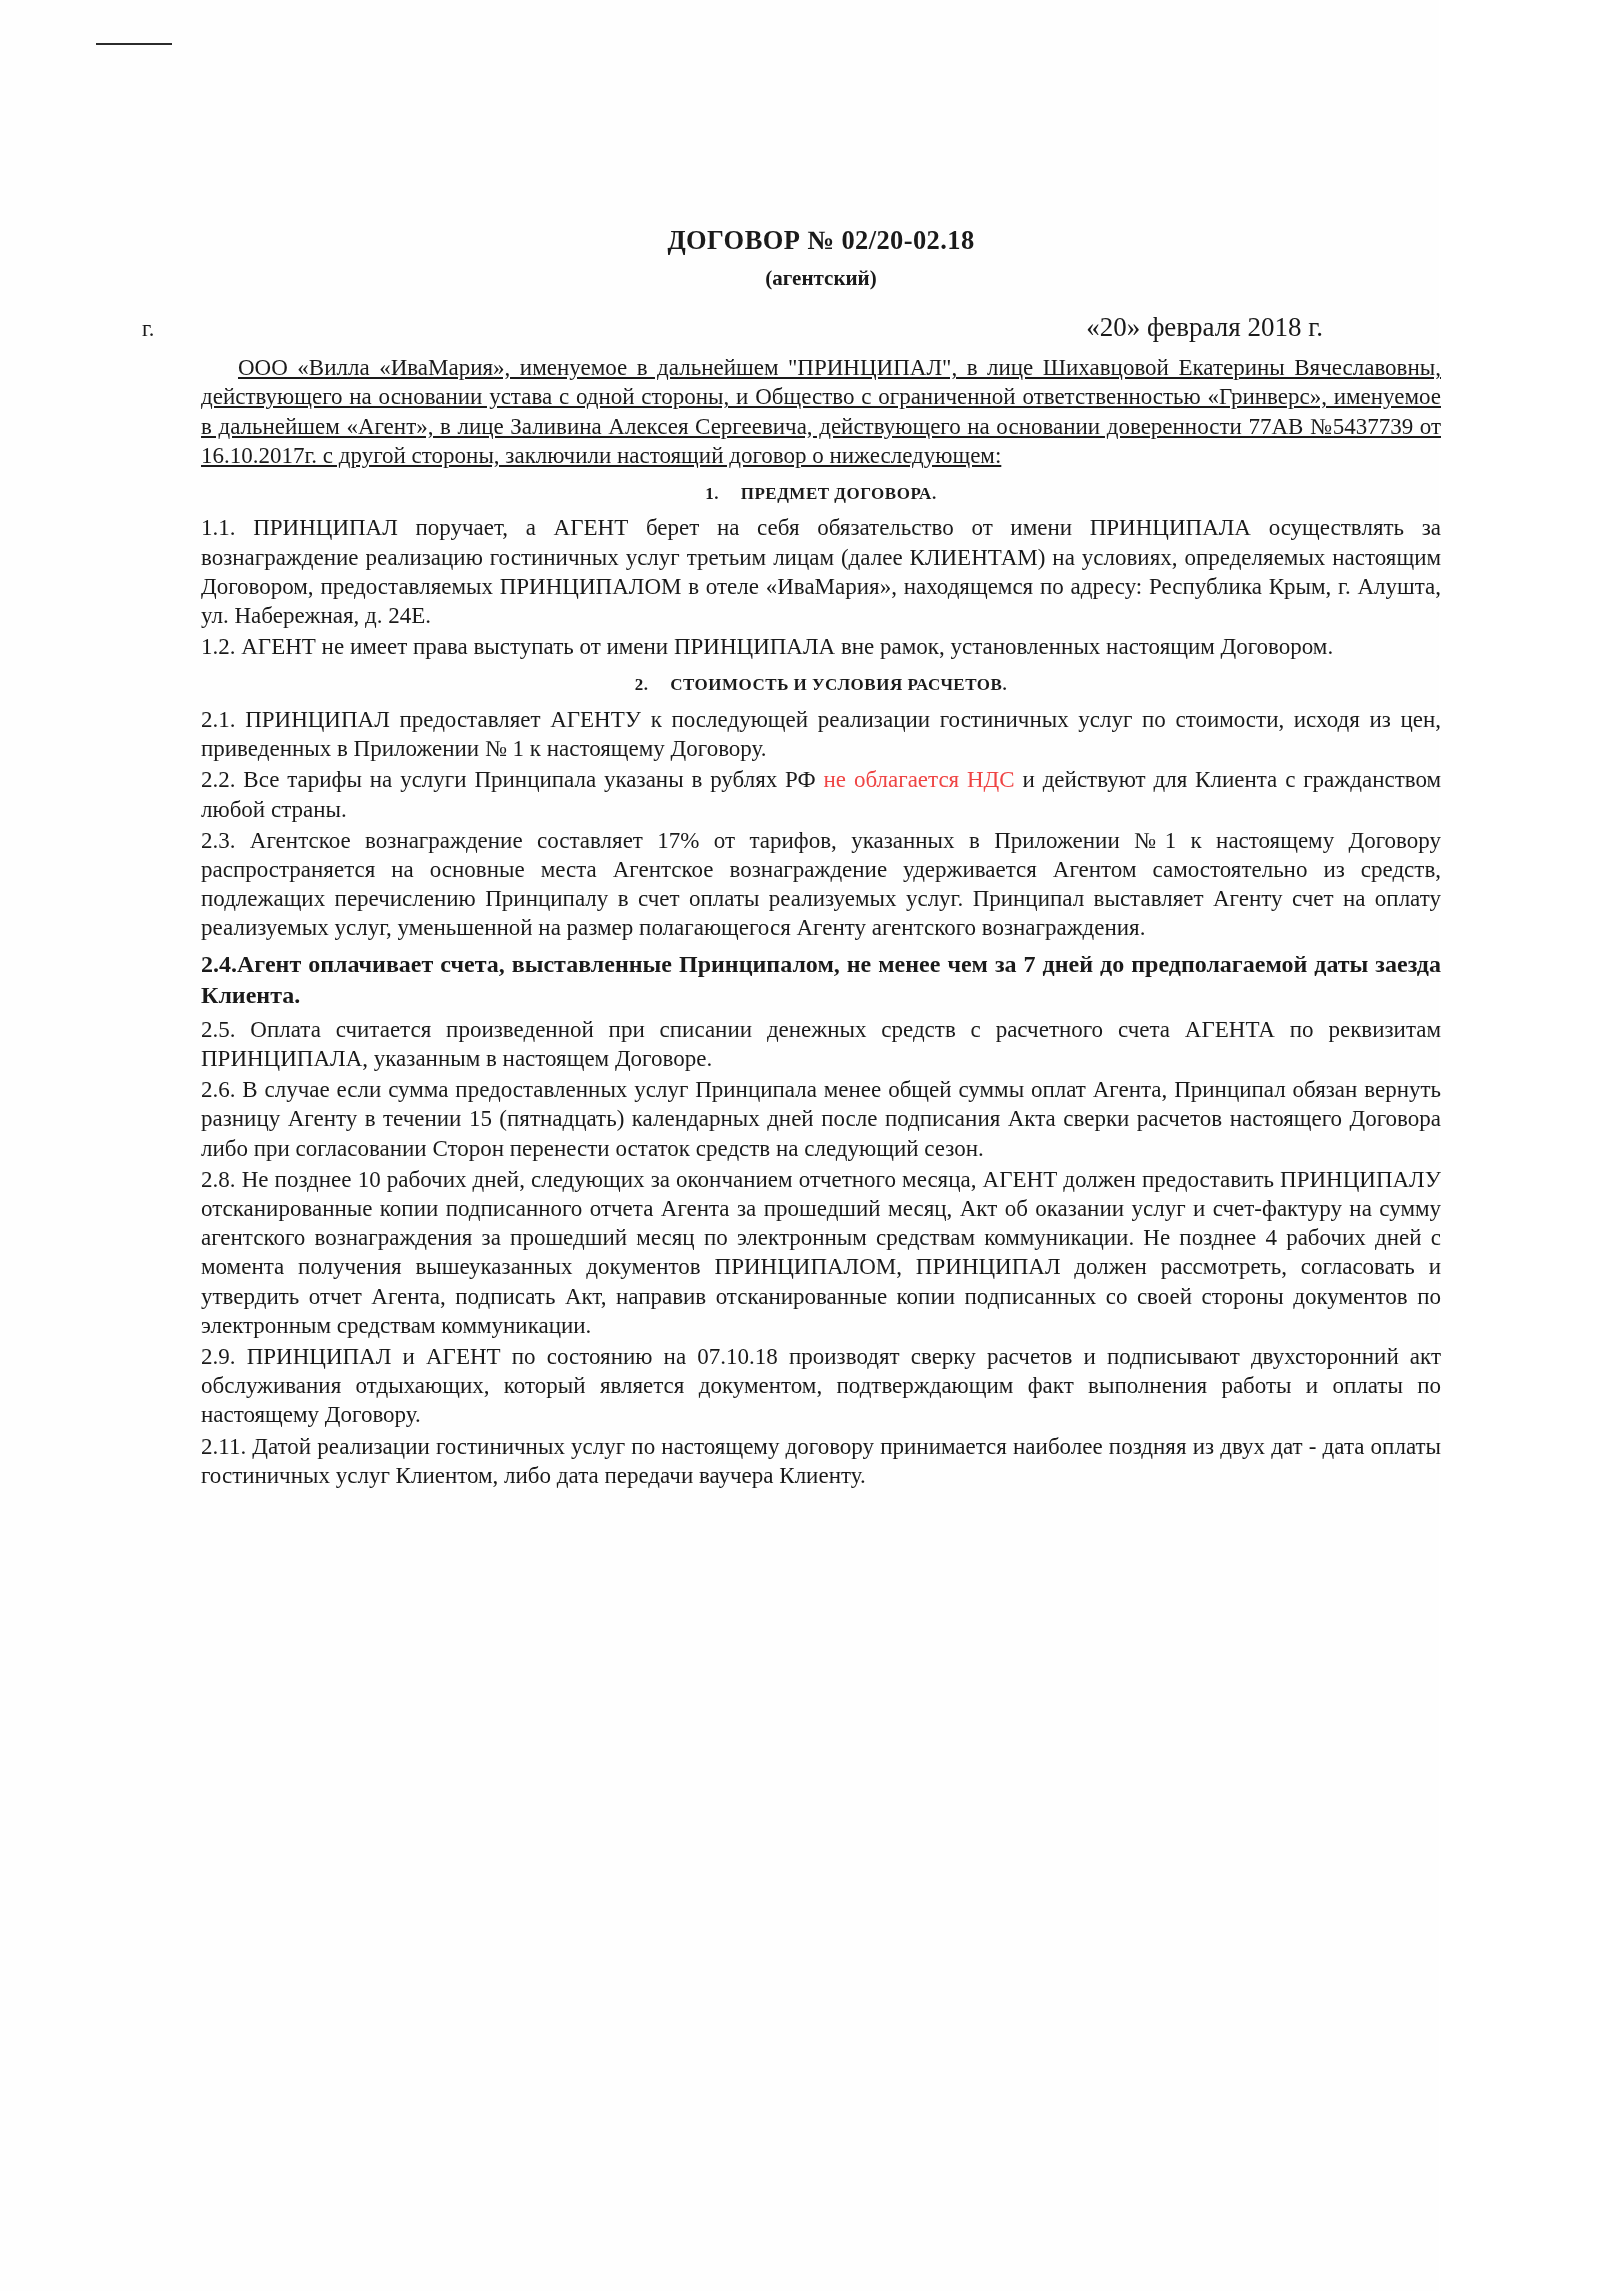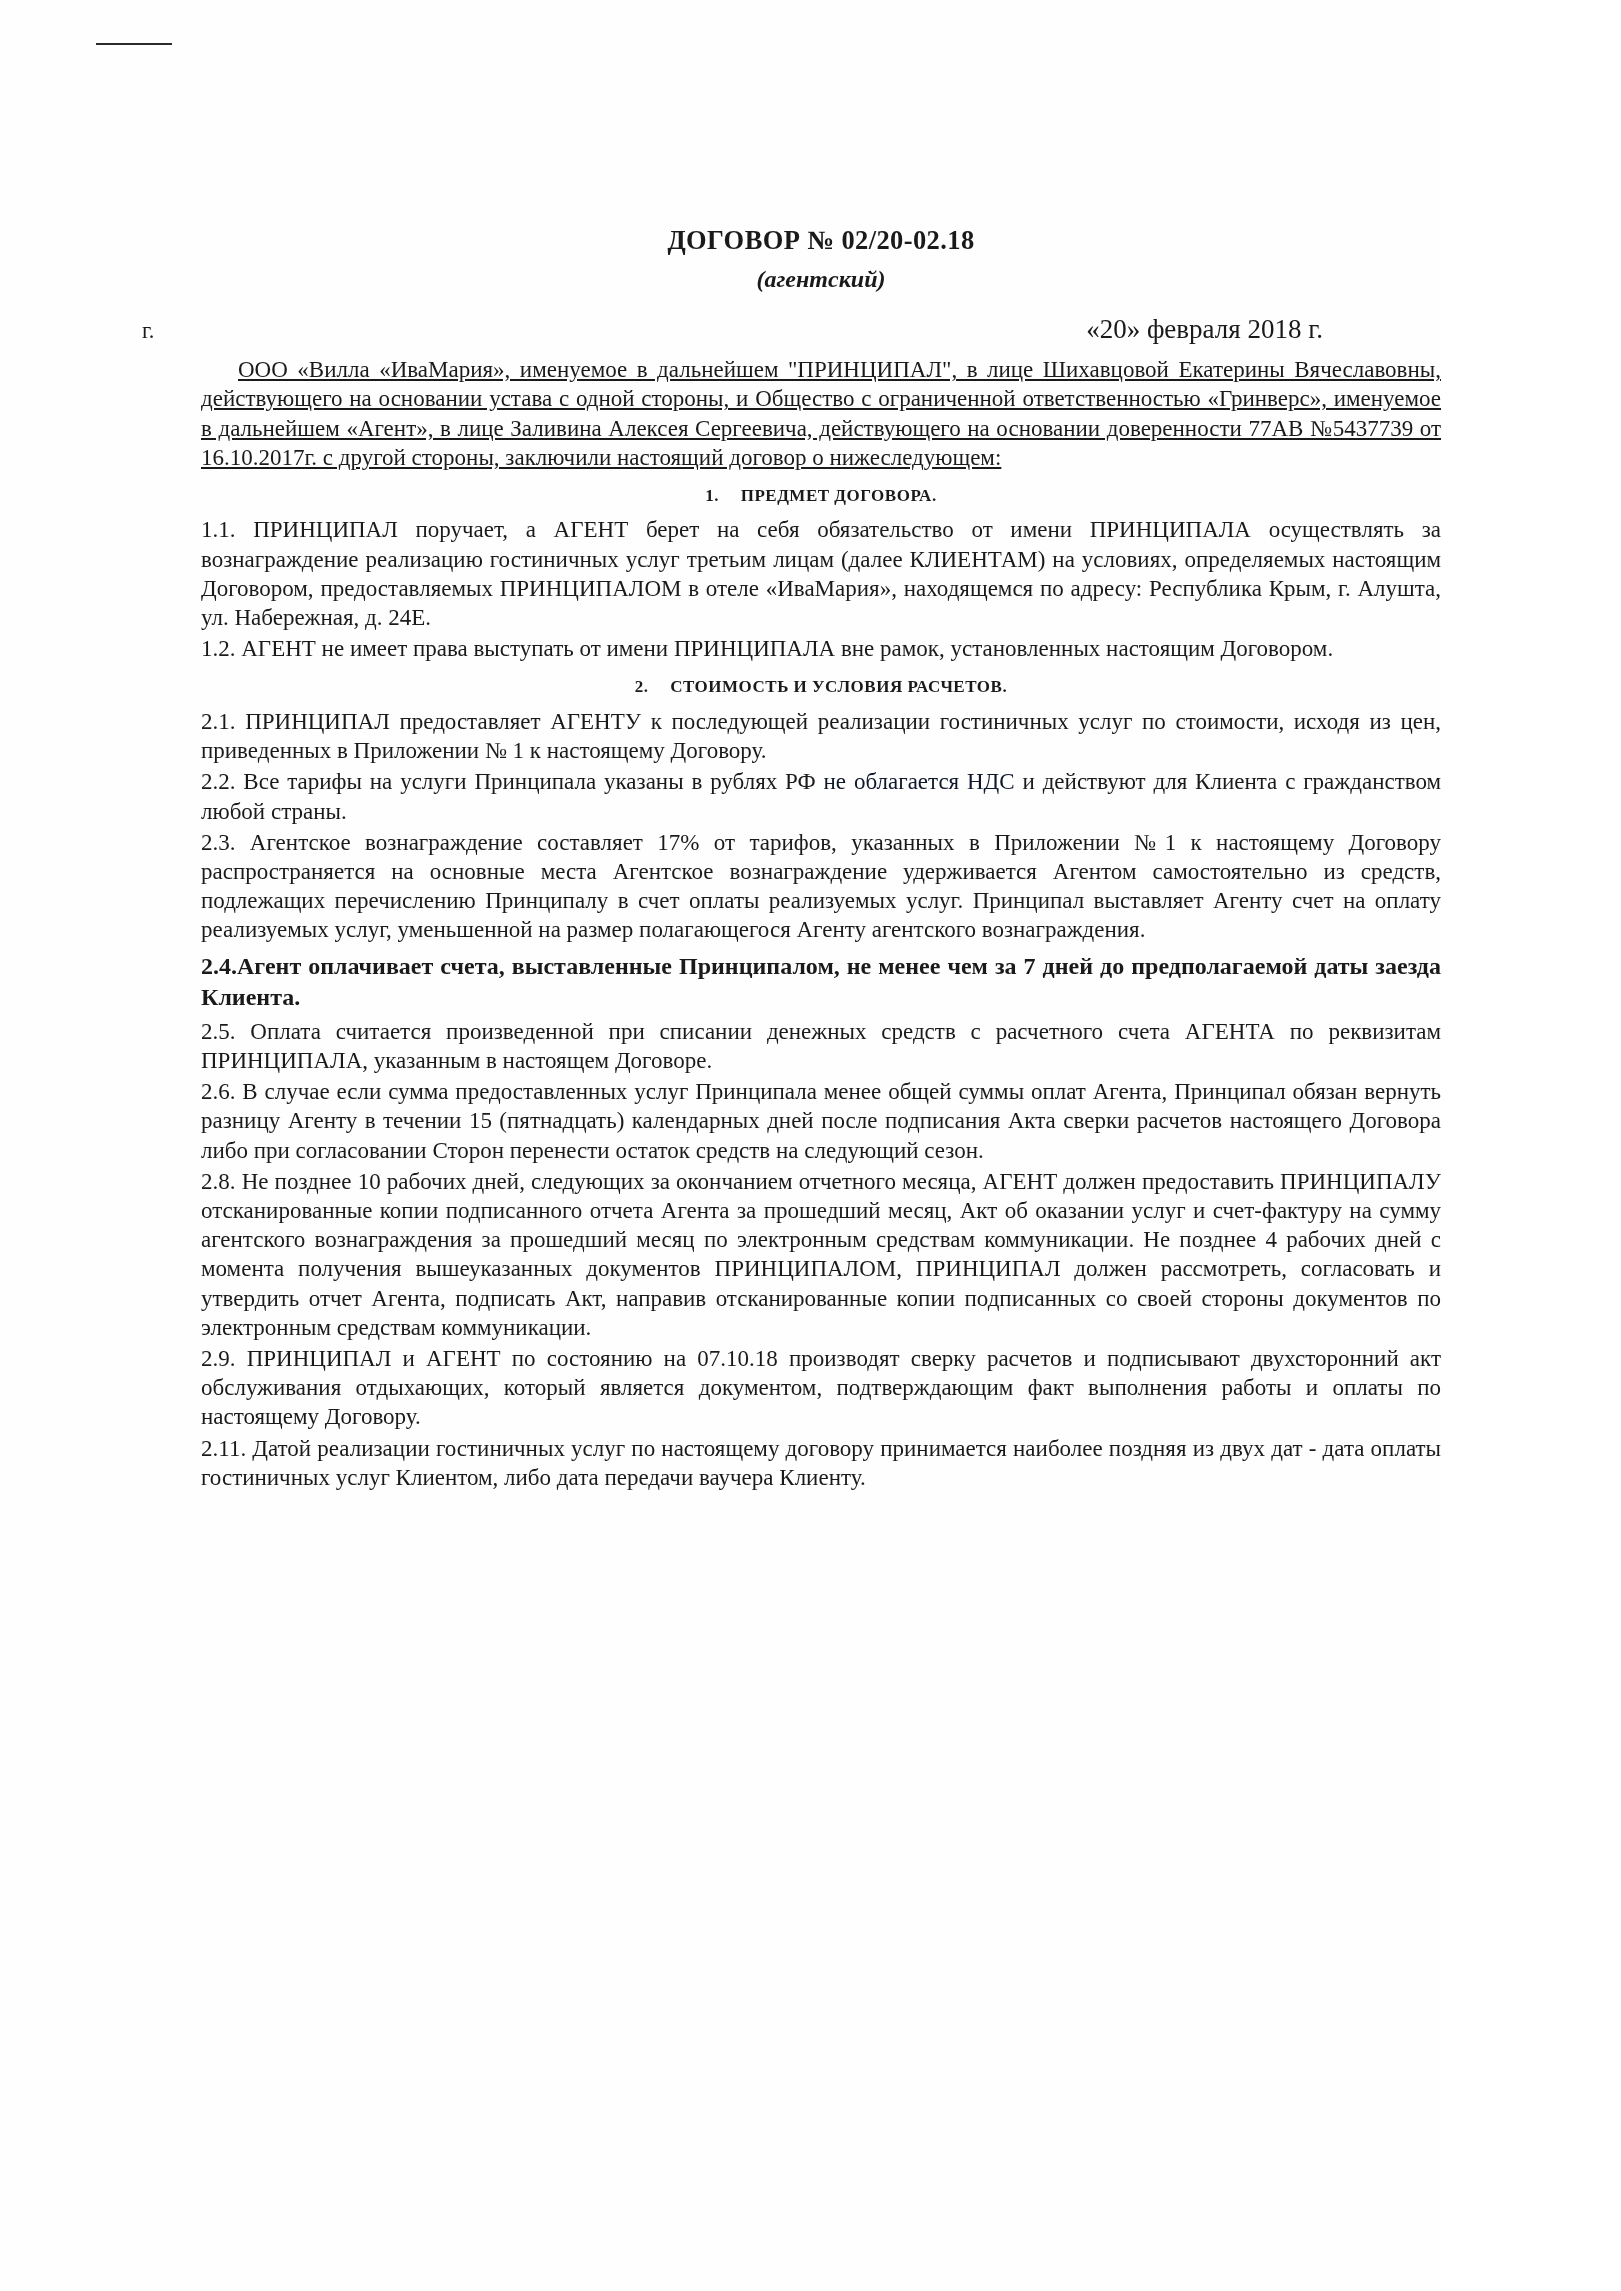--- a/index.html
+++ b/index.html
@@ -38,24 +38,23 @@
   }
   .doc-title {
     text-align: center;
     font-size: 26.5px;
     font-weight: bold;
     letter-spacing: 0.4px;
     margin: 0 0 9.8px 0;
   }
   .doc-subtitle {
     text-align: center;
-    font-size: 24px;
+    font-size: 21px;
     font-weight: bold;
     margin: 0 0 21.6px 0;
-    font-style: italic;
   }
   .meta-row {
     position: relative;
     height: 33px;
     margin-bottom: 7.8px;
     font-size: 22.5px;
   }
   .meta-city {
     position: absolute;
     left: -59px;
@@ -89,21 +88,21 @@
     margin-right: 21.6px;
   }
   .bold-para {
     font-weight: bold;
     font-size: 24px;
     line-height: 1.3;
     margin: 5.9px 0 3.9px 0;
     text-align: justify;
   }
   .faded {
-    color: #0f172a;
+    color: #ef4444;
   }
 </style>
 </head>
 <body>
 
 <div class="page">
 
   <div class="scan-mark"></div>
 
   <div class="content">

